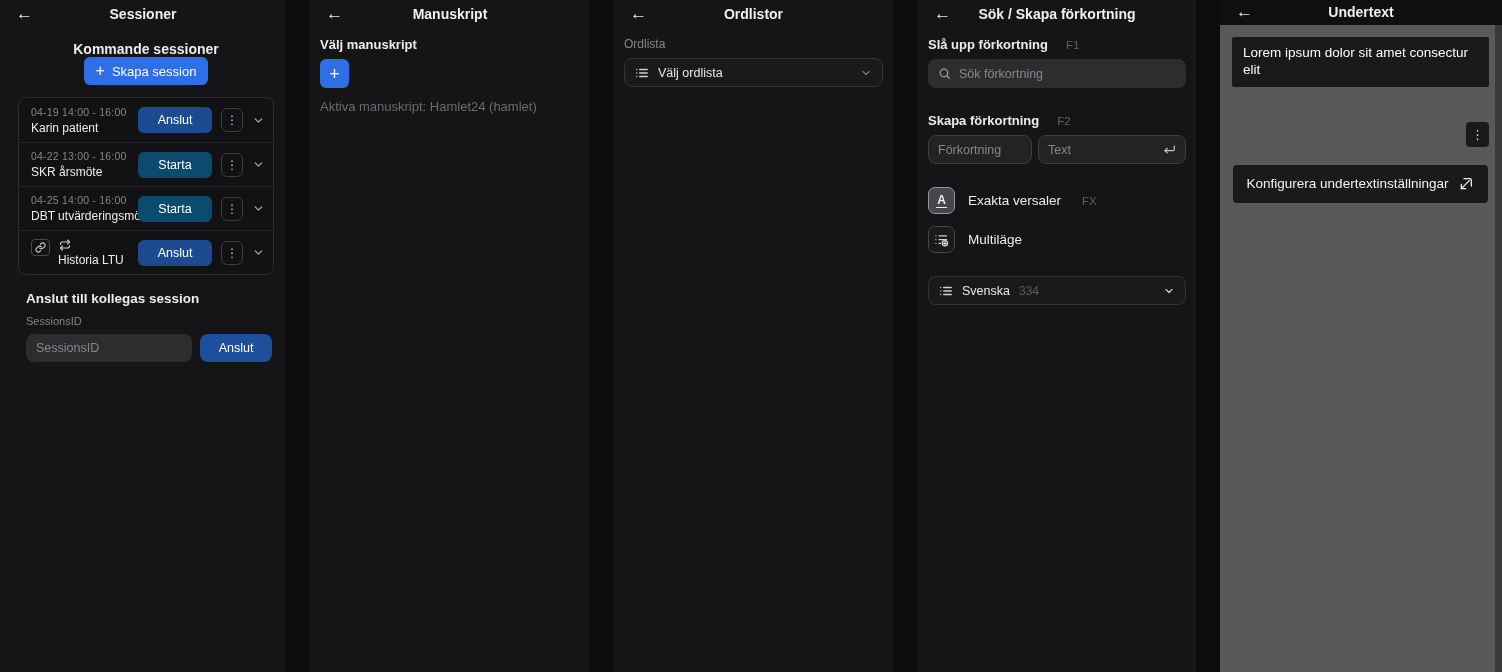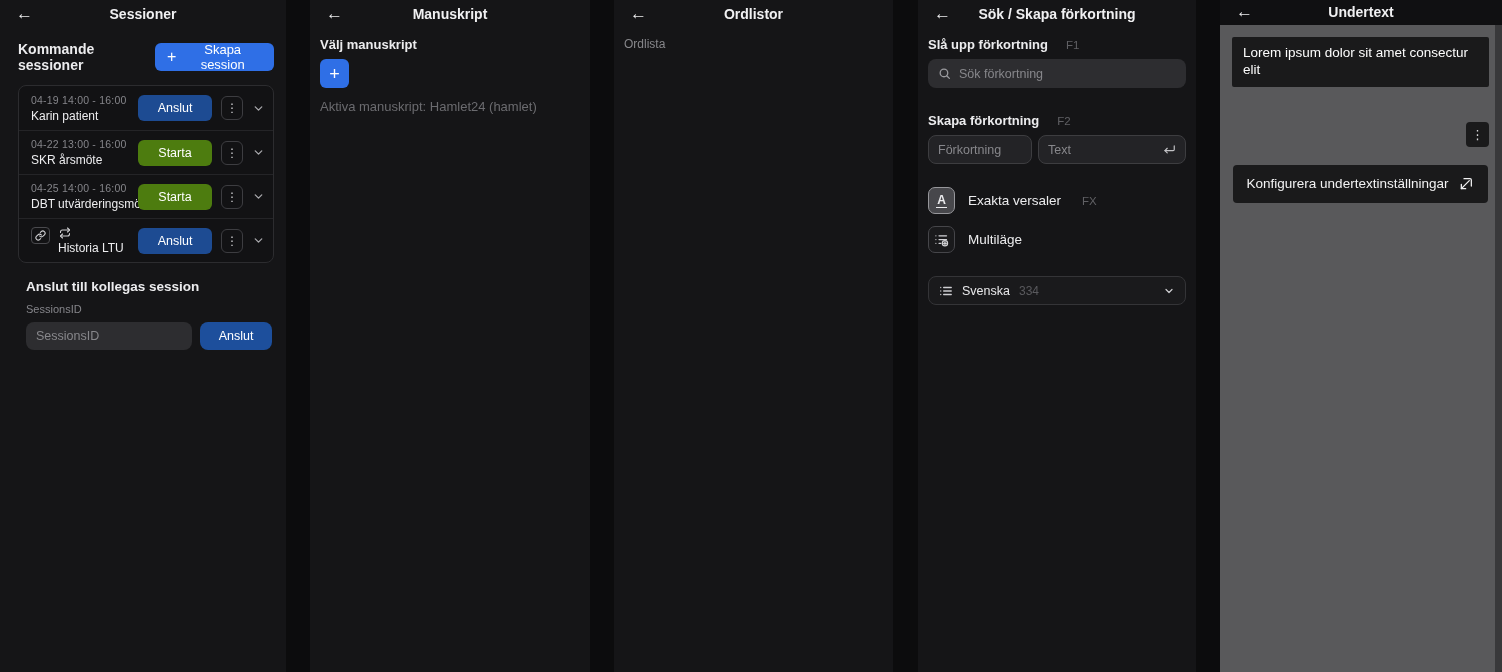--- a/index.html
+++ b/index.html
@@ -18,38 +18,38 @@
   .back-arrow { position:absolute; left:16px; top:0; font-size:17px; line-height:20px;
     color:#ececee; cursor:pointer; }
   .panel-title { text-align:center; font-size:14px; font-weight:600; color:#f0f0f2; line-height:21px; }
 
   .label-white { font-size:13px; font-weight:600; color:#ececee; }
   .label-dim { font-size:12px; color:#87878b; }
   .shortcut { font-size:11.5px; color:#606064; margin-left:18px; font-weight:400; }
 
   
   .sessions-toolbar { display:flex; align-items:center; justify-content:flex-end;
-    margin:15px 12px 12px 18px; }
+    margin:15px 12px 12px 18px;flex-direction:column; }
   .btn-primary { background:#2f6fe6; color:#fff; border:none; border-radius:6px;
     height:28px; padding:0 12px; font-size:13px; display:flex; align-items:center;
     gap:7px; cursor:pointer; font-family:inherit; }
   .btn-primary .plus-glyph { font-size:16px; font-weight:400; line-height:1; }
 
   .session-list { margin:0 12px 0 18px; border:1px solid #2c2c2f; border-radius:8px;
     background:#121214; overflow:hidden; }
   .session-row { display:flex; align-items:center; height:44px; padding:0 8px 0 12px;
     border-top:1px solid #242427; }
   .session-row:first-child { border-top:none; }
   .session-info { flex:1; min-width:0; }
   .session-date { font-size:10.5px; color:#85858a; letter-spacing:.2px; }
   .session-name { font-size:12px; color:#ededef; margin-top:3px; white-space:nowrap; }
   .action-btn { width:74px; height:26px; border:none; border-radius:6px; color:#fff;
     font-size:12.5px; margin-right:9px; cursor:pointer; font-family:inherit; flex:none; }
   .action-blue { background:#1d4b92; }
-  .action-grey { background:#4d7c0f; }
+  .action-grey { background:#0c4a6e; }
   .kebab-btn { width:22px; height:24px; border:1px solid #3d3d41; border-radius:6px;
     background:transparent; color:#d2d2d5; font-size:12px; line-height:1;
     display:flex; align-items:center; justify-content:center; margin-right:9px;
     cursor:pointer; flex:none; font-family:inherit; }
   .chev-btn { background:none; border:none; padding:0; cursor:pointer; flex:none;
     display:flex; align-items:center; }
   .row4-left { display:flex; align-items:flex-start; gap:8px; flex:1; }
   .link-box { width:19px; height:17px; border:1px solid #4a4a4e; border-radius:4px;
     display:flex; align-items:center; justify-content:center; margin-bottom:1px; }
   .row4-col .session-name { margin-top:2px; }
@@ -259,20 +259,34 @@
   <div class="panel p3">
     <div class="panel-header">
       <span class="back-arrow">←</span>
       <div class="panel-title">Ordlistor</div>
     </div>
 
     <div class="field-label-row">
       <span class="label-dim">Ordlista</span>
     </div>
 
+    <div class="dropdown">
+      <svg width="14" height="14" viewBox="0 0 24 24" fill="none" stroke="#cfcfd2" stroke-width="2.2" stroke-linecap="round">
+          <line x1="8" y1="6" x2="21" y2="6"></line>
+          <line x1="8" y1="12" x2="21" y2="12"></line>
+          <line x1="8" y1="18" x2="21" y2="18"></line>
+          <line x1="3" y1="6" x2="3.01" y2="6"></line>
+          <line x1="3" y1="12" x2="3.01" y2="12"></line>
+          <line x1="3" y1="18" x2="3.01" y2="18"></line>
+        </svg>
+      <span class="dropdown-text">Välj ordlista</span>
+      <svg class="chev" width="12" height="12" viewBox="0 0 24 24" fill="none" stroke="#7a7a7e" stroke-width="2.4" stroke-linecap="round" stroke-linejoin="round">
+          <polyline points="6 9 12 15 18 9"></polyline>
+        </svg>
+    </div>
   </div>
 
   <div class="panel p4">
     <div class="panel-header">
       <span class="back-arrow">←</span>
       <div class="panel-title">Sök / Skapa förkortning</div>
     </div>
 
     <div class="field-label-row">
       <span class="label-white">Slå upp förkortning</span>

